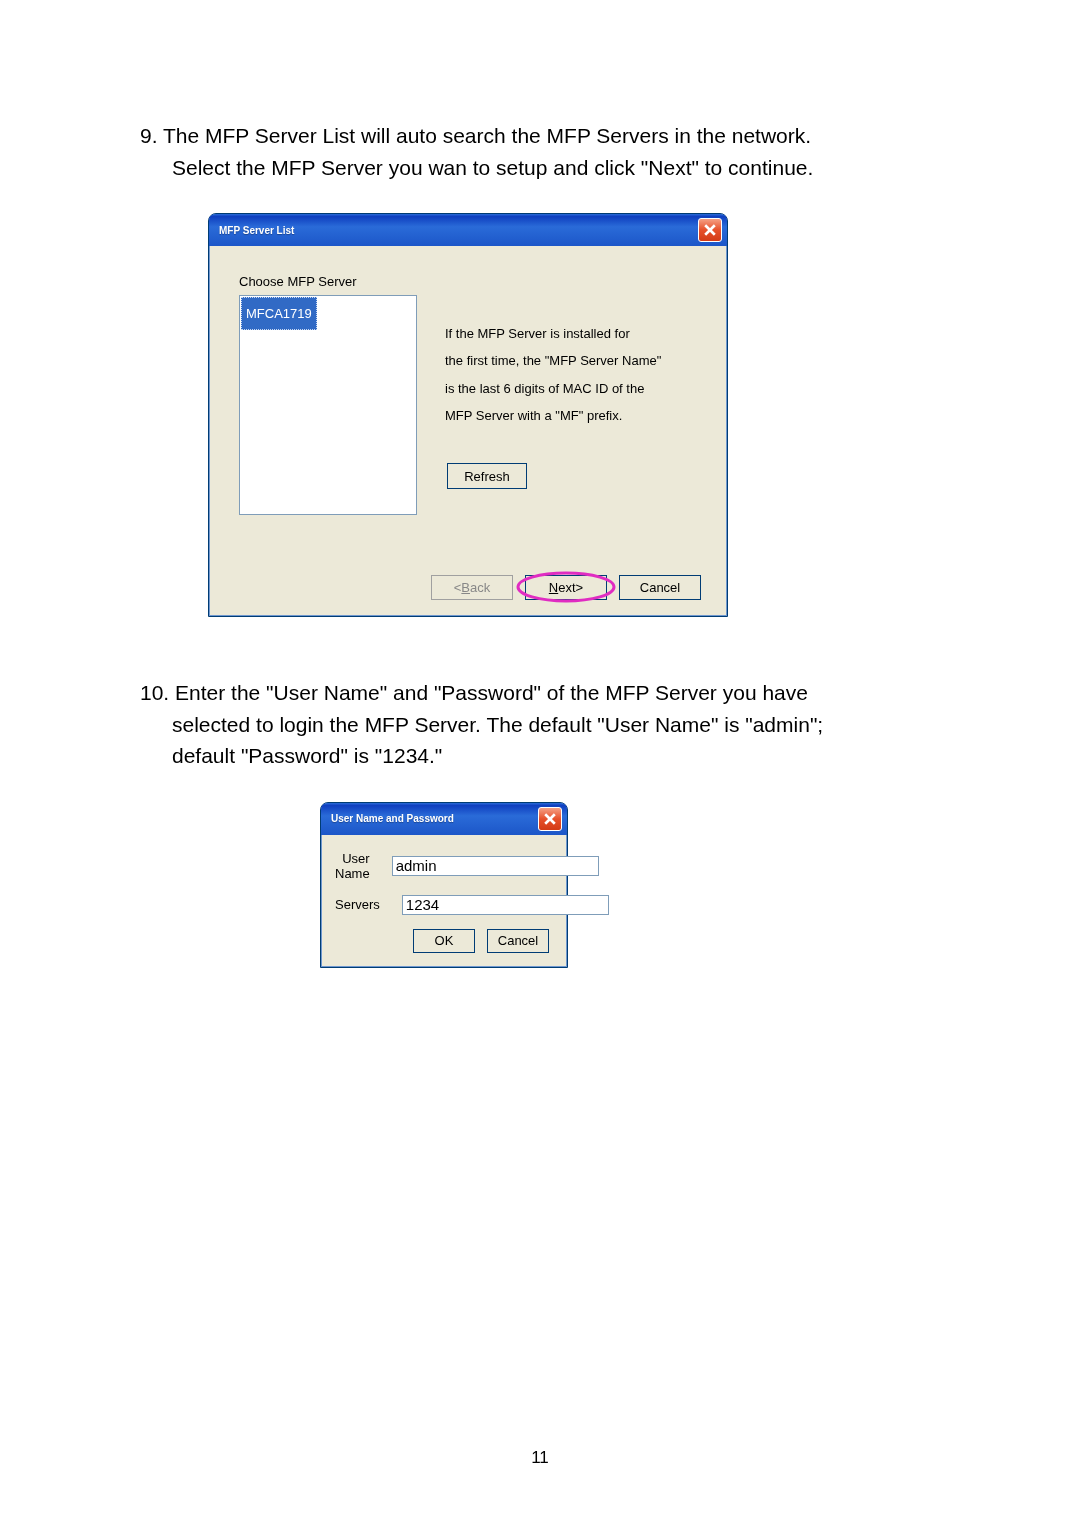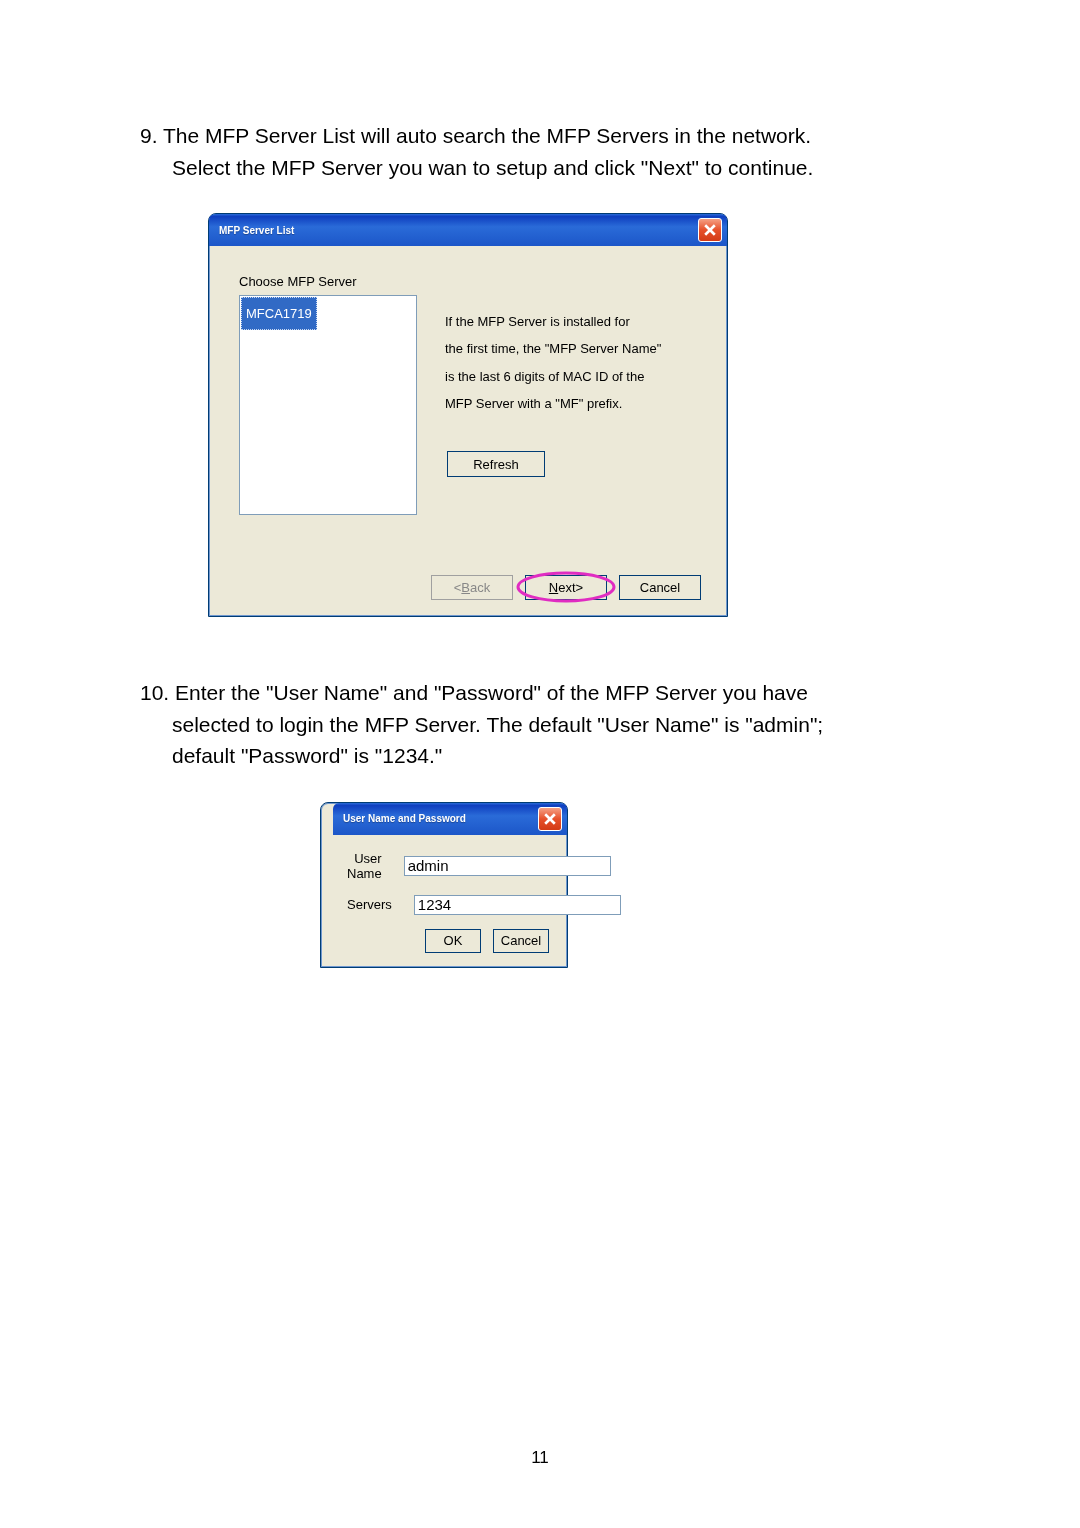--- a/index.html
+++ b/index.html
@@ -86,29 +86,29 @@
       color: #fff;
       padding: 8px 4px;
       border: 1px dotted #c7d8f3;
       font-size: 13px;
       width: fit-content;
       margin: 1px;
     }
     .hint-col {
       position: absolute;
       left: 236px;
-      top: 62px;
+      top: 74px;
       width: 250px;
       line-height: 2.1;
       font-size: 13px;
     }
     .refresh-btn {
       margin-top: 34px;
       margin-left: 2px;
-      width: 98px;
+      width: 80px;
       height: 26px;
       border: 1px solid #003c74;
       background: #ece9d8;
       font-size: 13px;
     }
     .button-row {
       position: absolute;
       bottom: 16px;
       right: 26px;
       display: flex;
@@ -130,21 +130,20 @@
     .highlight-oval {
       position: absolute;
       pointer-events: none;
     }
     .highlight-oval svg { display: block; }
 
     
     .dialog2 {
       width: 248px;
       margin-left: 180px;
-      padding-left: 12px;
     }
     .dialog2-body {
       padding: 16px 18px 14px 14px;
       font-size: 13px;
     }
     .form-row {
       display: flex;
       align-items: center;
       margin-bottom: 14px;
       gap: 22px;

